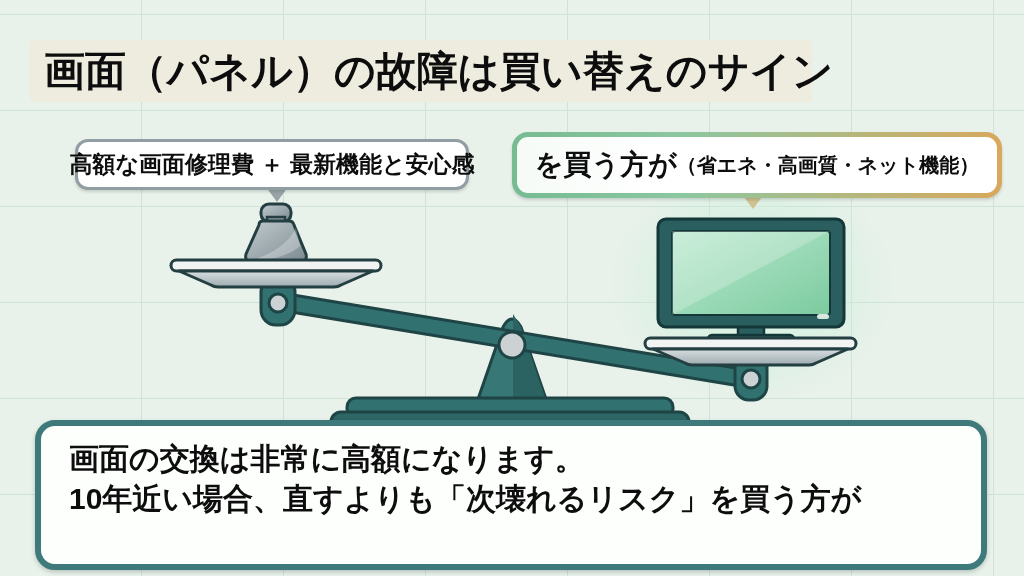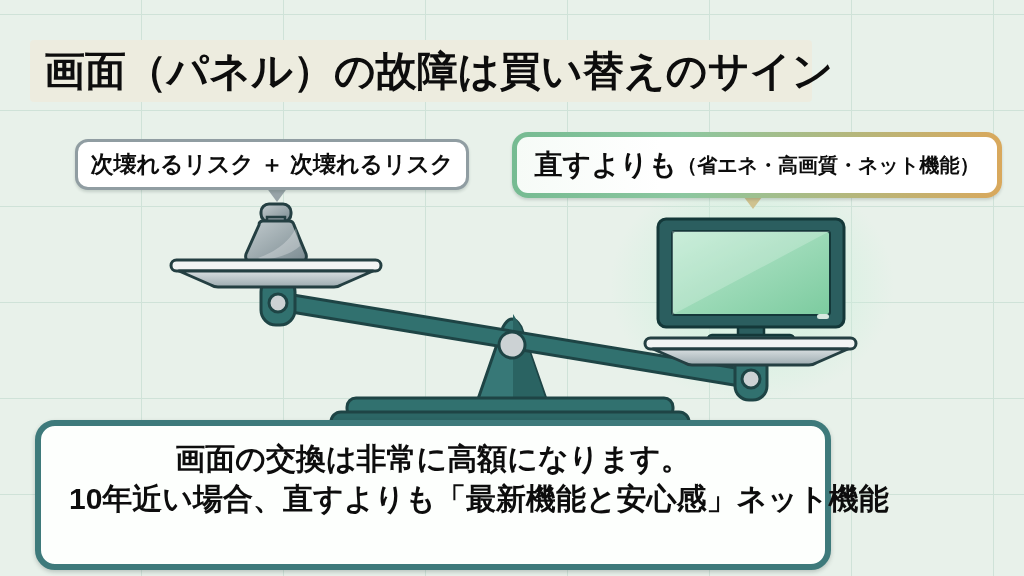--- a/index.html
+++ b/index.html
@@ -5,21 +5,20 @@
   html,body{margin:0;padding:0;background:#555;}
   #stage{
     position:relative;width:1024px;height:576px;overflow:hidden;
     font-family:"Liberation Sans","DejaVu Sans",sans-serif;
     background-color:#e8f1ea;
     background-image:
       linear-gradient(#cfe2d8 1px, transparent 1px),
       linear-gradient(90deg, #cfe2d8 1px, transparent 1px);
     background-size:142px 96px;
     background-position:-1px 14px;
-    text-align:center;
   }
   .abs{position:absolute;}
   
   #title-band{
     left:30px;top:40px;width:782px;height:62px;
     background:#edecdf;border-radius:4px;
     display:flex;align-items:center;z-index:2;
   }
   #title-band span{
     font-size:41px;font-weight:900;color:#0d0d0d;
@@ -41,21 +40,21 @@
   #right-callout{
     left:512px;top:132px;width:480px;height:56px;
     border:5px solid transparent;border-radius:16px;
     background:linear-gradient(90deg,#f6fbf7,#ffffff 30%,#ffffff) padding-box,
                linear-gradient(90deg,#76bb92,#8cc7a0 35%,#d9a85c) border-box;
     font-size:28px;
   }
   #right-callout .sub{font-size:20px;}
   
   #note-box{
-    left:35px;top:420px;width:796px;height:150px;box-sizing:border-box;
+    left:35px;top:420px;width:952px;height:150px;box-sizing:border-box;
     background:#fdfffd;border:6px solid #3e7a7b;border-radius:20px;
     z-index:4;padding:13px 28px 16px 28px;
     box-shadow:0 2px 4px rgba(40,60,55,.25);
   }
   #note-box .line{
     font-size:30px;font-weight:900;color:#0d0d0d;
     line-height:40px;white-space:nowrap;
   }
 </style>
 </head>
@@ -138,26 +137,26 @@
     <g>
       <rect x="645" y="338" width="211" height="11" rx="5.5" fill="#f2f4f4" stroke="#243f42" stroke-width="3"></rect>
       <path d="M653,349 L848,349 L816,363 Q813,365 809,365 L692,365 Q688,365 685,363 Z" fill="url(#bowlGrad)" stroke="#243f42" stroke-width="3" stroke-linejoin="round"></path>
     </g>
 
     <path d="M263,183 L291,183 L277,202 Z" fill="#98a4a8"></path>
     <path d="M737,188 L769,188 L753,209 Z" fill="#cfc28f"></path>
   </svg>
 
   <div id="left-callout" class="abs callout">
-    <span>次壊れるリスク ＋ 次壊れるリスク</span>
+    <span>高額な画面修理費 ＋ 最新機能と安心感</span>
   </div>
 
   <div id="right-callout" class="abs callout">
-    <span>直すよりも</span>
+    <span>を買う方が</span>
       <span class="sub">（省エネ・高画質・ネット機能）</span>
   </div>
 
   <div id="note-box" class="abs">
     <div class="line">画面の交換は非常に高額になります。</div>
-    <div class="line">10年近い場合、直すよりも「最新機能と安心感」ネット機能</div>
+    <div class="line">10年近い場合、直すよりも「次壊れるリスク」を買う方が</div>
   </div>
 
 </div>
 
 </body></html>

